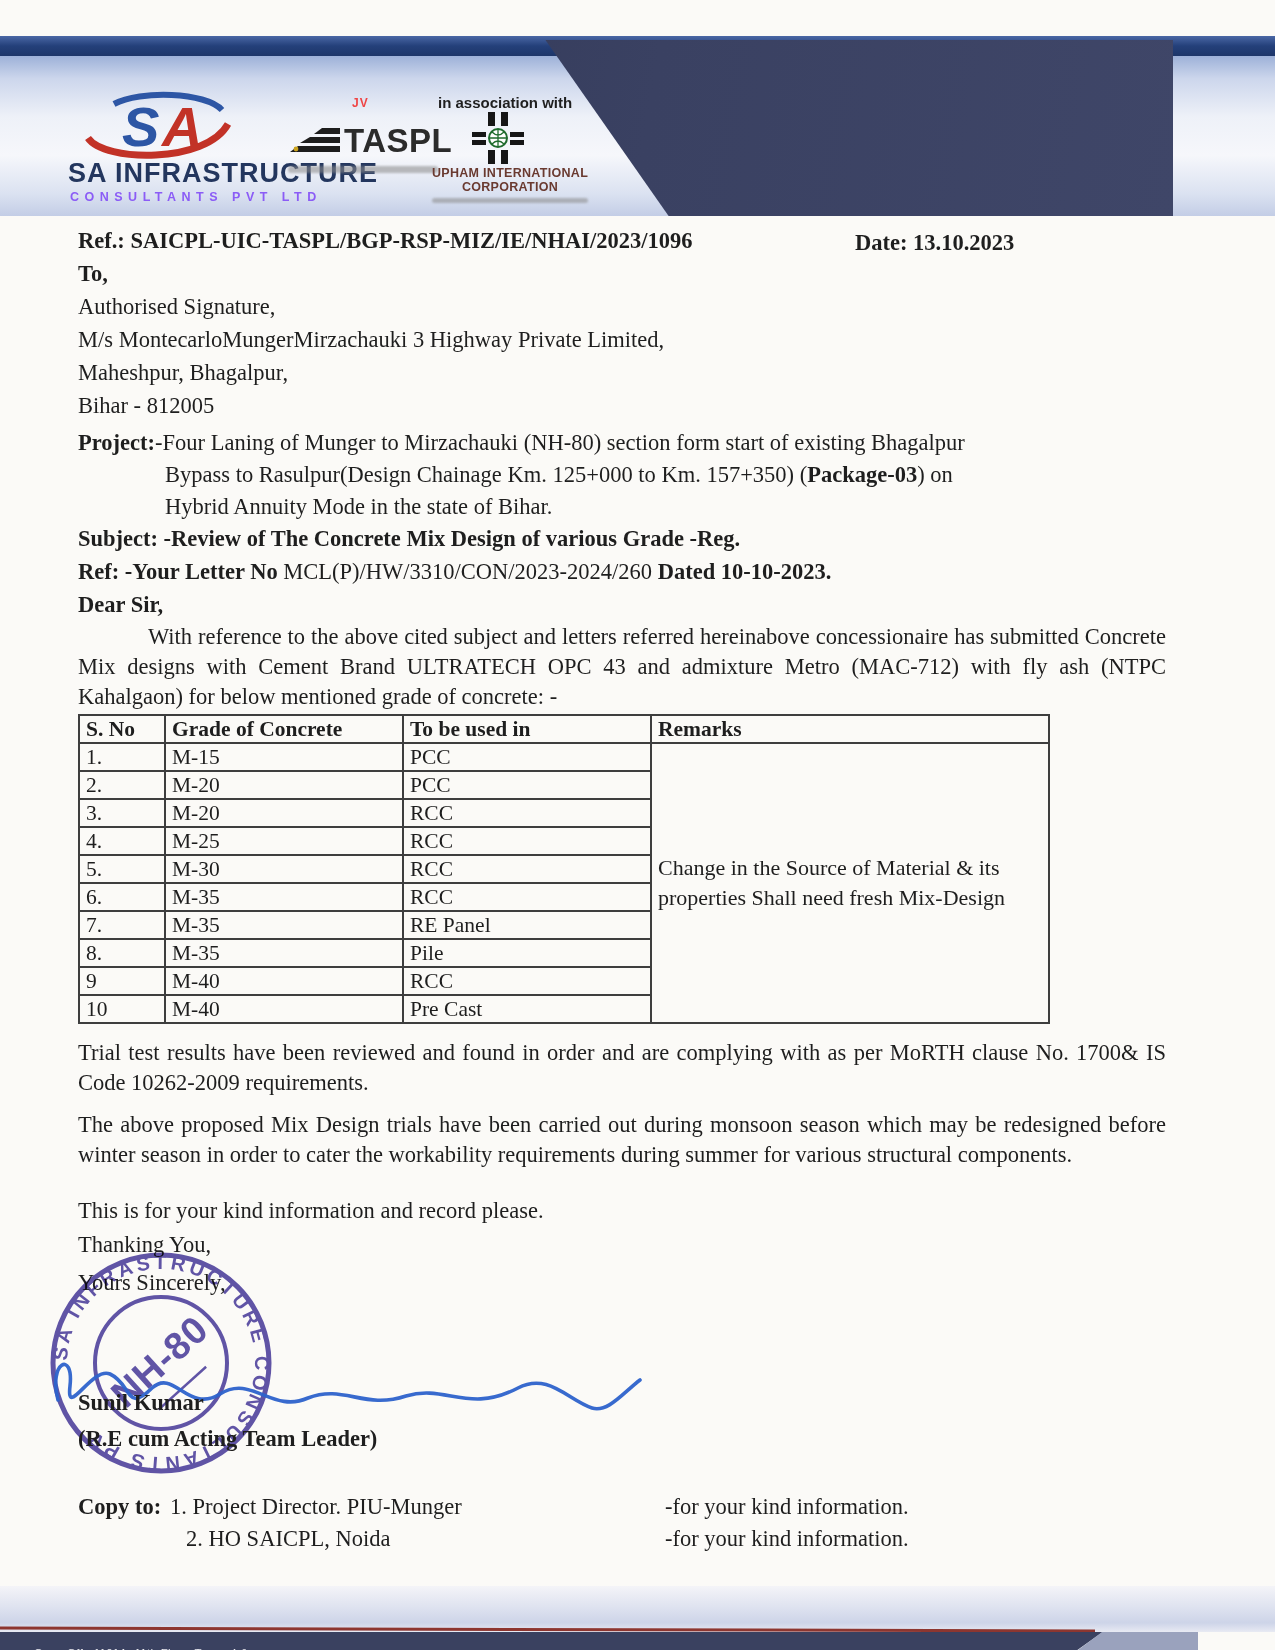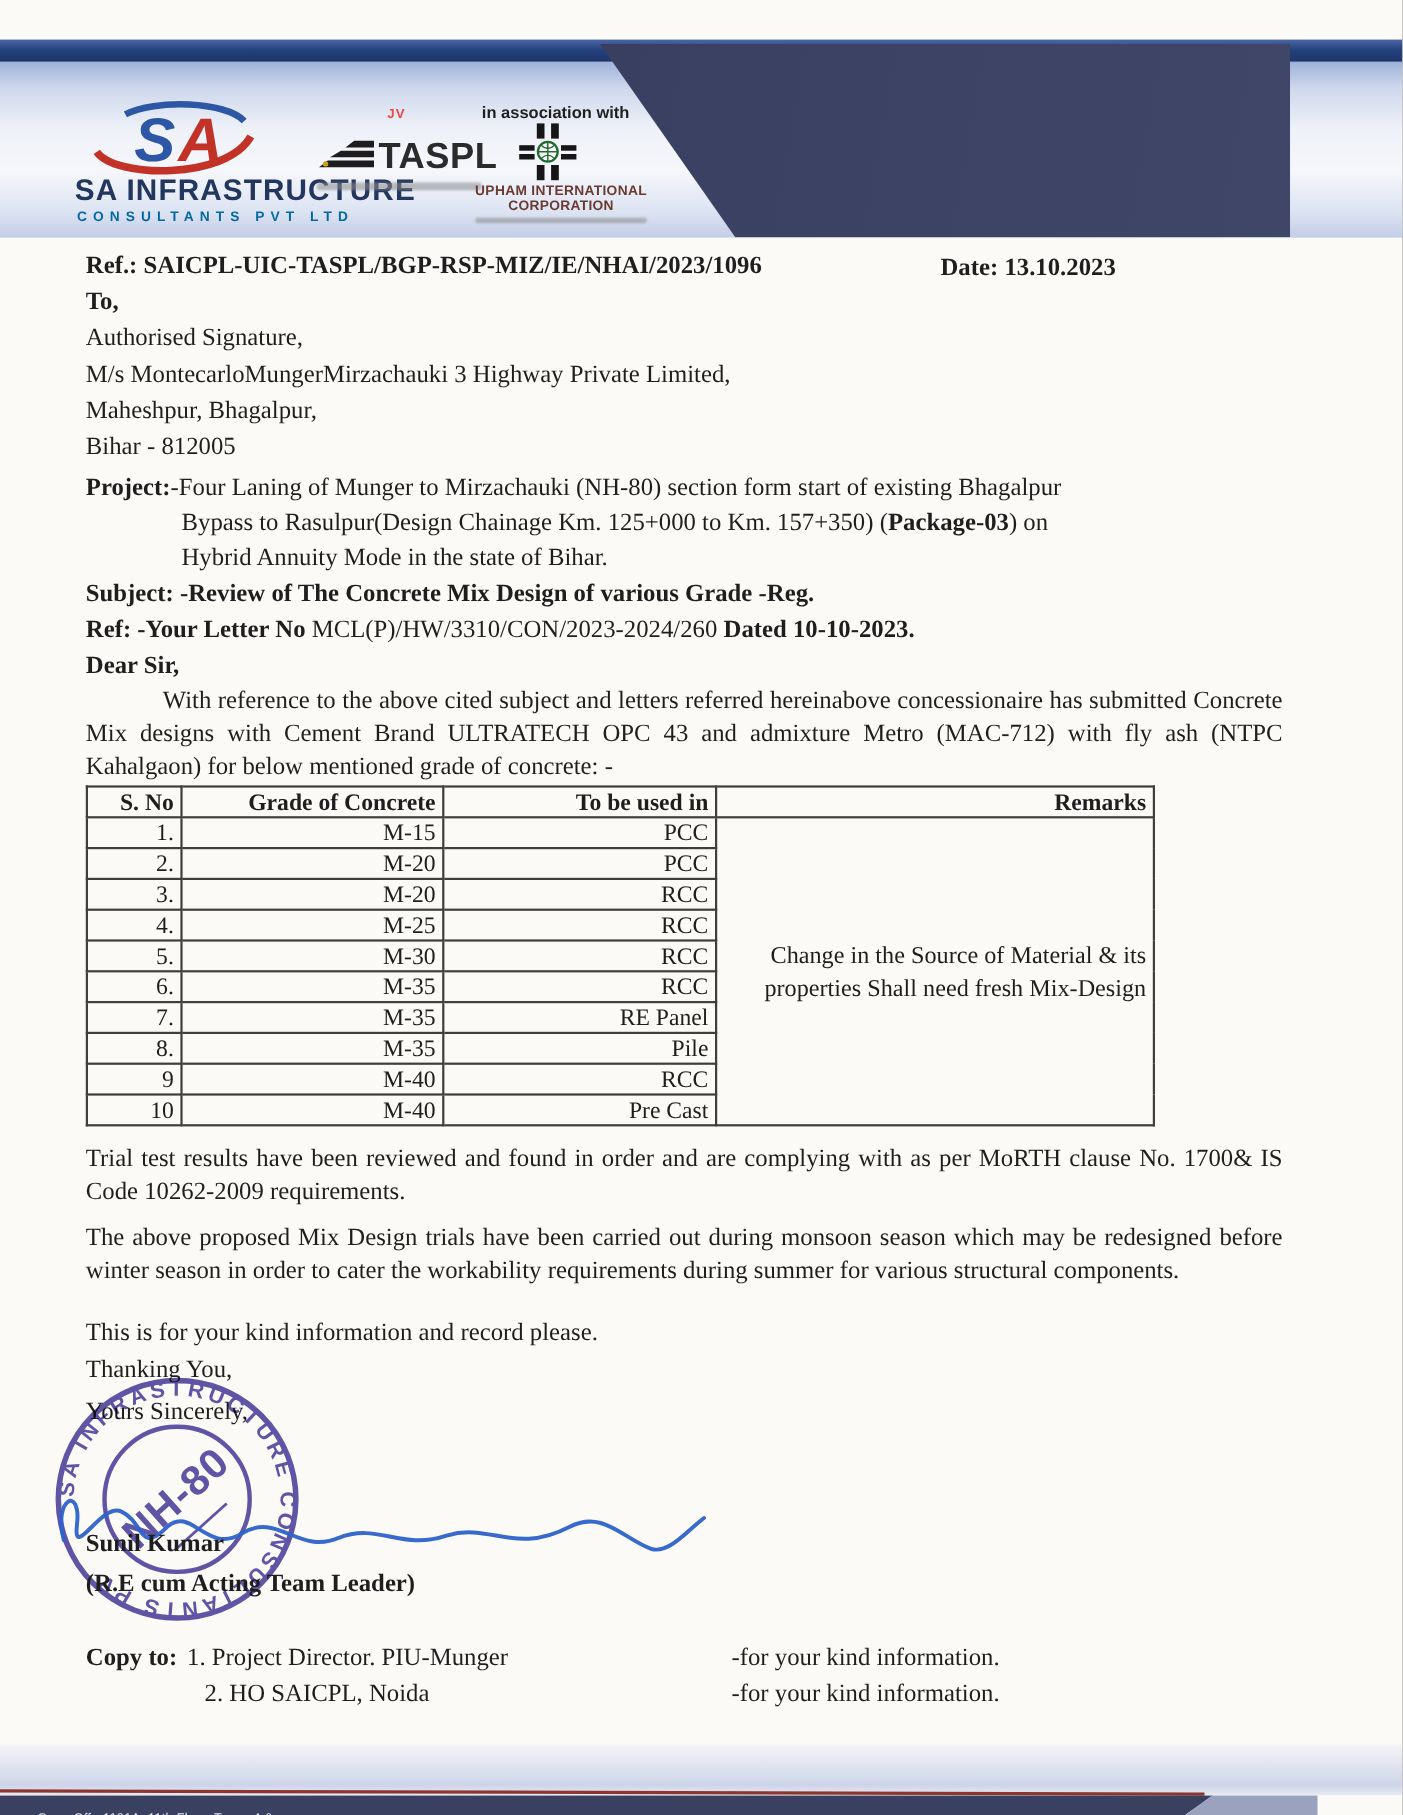--- a/index.html
+++ b/index.html
@@ -24,21 +24,21 @@
   }
   .po-text{position:absolute;right:116px;top:96px;text-align:right;
     font-family:"Liberation Sans",sans-serif;}
   .po-title{font-size:17px;font-weight:bold;color:#ffffff;letter-spacing:.4px;margin-bottom:4px;}
   .po-line{font-size:15.5px;color:#c7cbdb;line-height:22px;}
   
   .sa-logo{position:absolute;left:70px;top:88px;}
   .sa-word{position:absolute;left:68px;top:158px;font-family:"Liberation Sans",sans-serif;
     font-size:27px;font-weight:bold;color:#23365e;letter-spacing:1px;}
   .sa-sub{position:absolute;left:70px;top:190px;font-family:"Liberation Sans",sans-serif;
-    font-size:12.5px;font-weight:bold;color:#0369a1;letter-spacing:5.5px;}
+    font-size:12.5px;font-weight:bold;color:#8b5cf6;letter-spacing:5.5px;}
   
   .jv{position:absolute;left:352px;top:96px;font-family:"Liberation Sans",sans-serif;
     font-size:12px;font-weight:bold;color:#ef4444;letter-spacing:1px;}
   .taspl{position:absolute;left:288px;top:122px;display:flex;align-items:center;}
   .taspl-text{font-family:"Liberation Sans",sans-serif;font-size:33px;font-weight:bold;color:#2b2b2b;letter-spacing:.5px;}
   .tag-bar{position:absolute;height:7px;background:#8b8b8b;opacity:.55;filter:blur(1px);border-radius:3px;}
   .taspl-tag{left:288px;top:166px;width:150px;}
   
   .assoc{position:absolute;left:438px;top:94px;font-family:"Liberation Sans",sans-serif;
     font-size:15px;font-weight:bold;color:#1f1f1f;}
@@ -47,21 +47,21 @@
     font-family:"Liberation Sans",sans-serif;font-size:12.5px;font-weight:bold;color:#6a3a30;line-height:14px;letter-spacing:.3px;}
   .upham-tag{left:432px;top:198px;width:156px;height:5px;}
   
   .abs{position:absolute;}
   .b{font-weight:bold;}
   .fs{font-size:22.5px;line-height:30px;}
   .para{width:1088px;text-align:justify;}
   
   table.grades{position:absolute;left:78px;top:714px;border-collapse:collapse;
     font-size:21.5px;}
-  table.grades td,table.grades th{border:2px solid #3e3e3e;padding:0 6px;height:26px;text-align:right;}
+  table.grades td,table.grades th{border:2px solid #3e3e3e;padding:0 6px;height:26px;text-align:left;}
   table.grades th{font-weight:bold;}
   td.remarks{vertical-align:middle;text-align:left;padding:0 14px 0 18px;line-height:30px;font-size:22px;}
   
   .stamp{position:absolute;left:42px;top:1244px;opacity:.88;mix-blend-mode:multiply;}
   .sig{position:absolute;left:40px;top:1322px;opacity:.95;}
   
   .ftr-light{position:absolute;left:0;top:1586px;width:1275px;height:46px;
     background:linear-gradient(180deg,#f4f4f8 0%,#dfe3f0 45%,#cdd4e8 80%,#e8eaf3 100%);}
   .ftr-red{position:absolute;left:0;top:1628px;width:1095px;height:3px;background:#8d3630;transform:rotate(.15deg);}
   .ftr-navy{position:absolute;left:0;top:1632px;width:1275px;height:18px;

